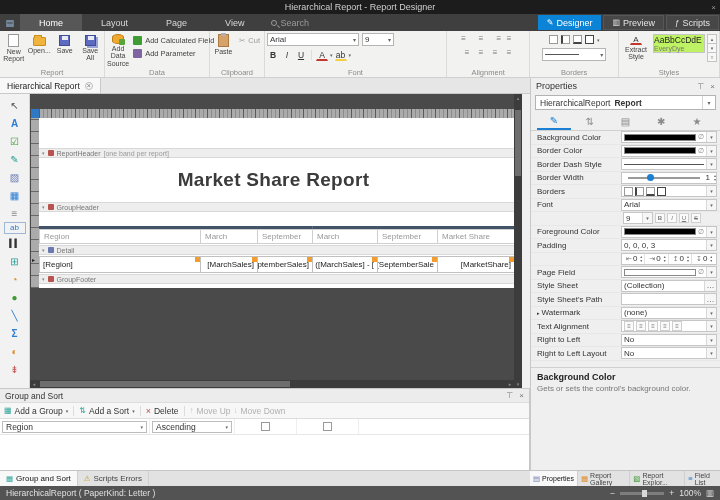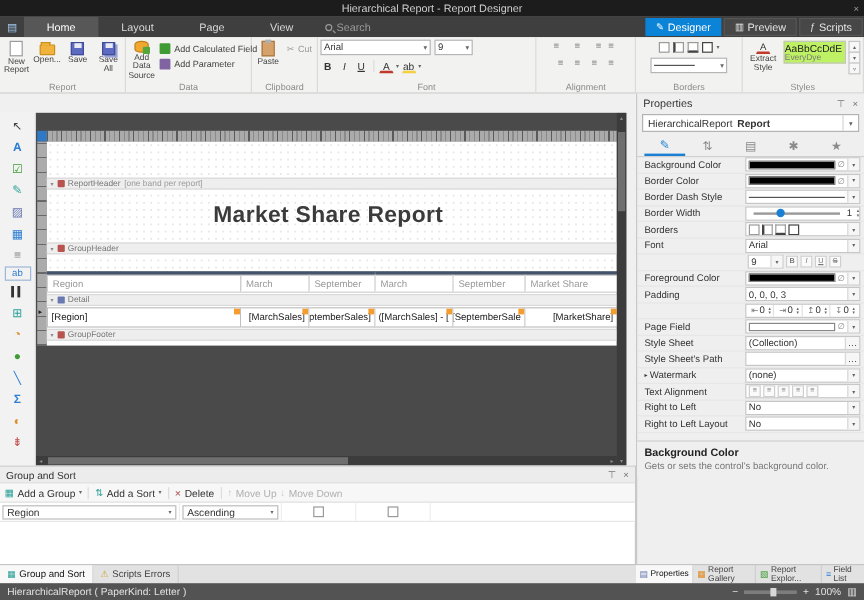--- a/index.html
+++ b/index.html
@@ -330,20 +330,26 @@
       </div>
       <div class="galcol">
         <span>▴</span>
         <span>▾</span>
         <span>▿</span>
       </div>
       <div class="glabel">Styles</div>
     </div>
   </div>
 
+  <div id="doctabs" class="abs">
+    <div class="dtab">
+      <span>Hierarchical Report</span>
+      <span class="x">×</span>
+    </div>
+  </div>
 
   <div id="toolbox" class="abs">
     <span class="tbi t0">↖</span>
     <span class="tbi t1">A</span>
     <span class="tbi t2">☑</span>
     <span class="tbi t3">✎</span>
     <span class="tbi t4">▨</span>
     <span class="tbi t5">▦</span>
     <span class="tbi t6">≡</span>
     <span class="tbi t7">ab</span>

